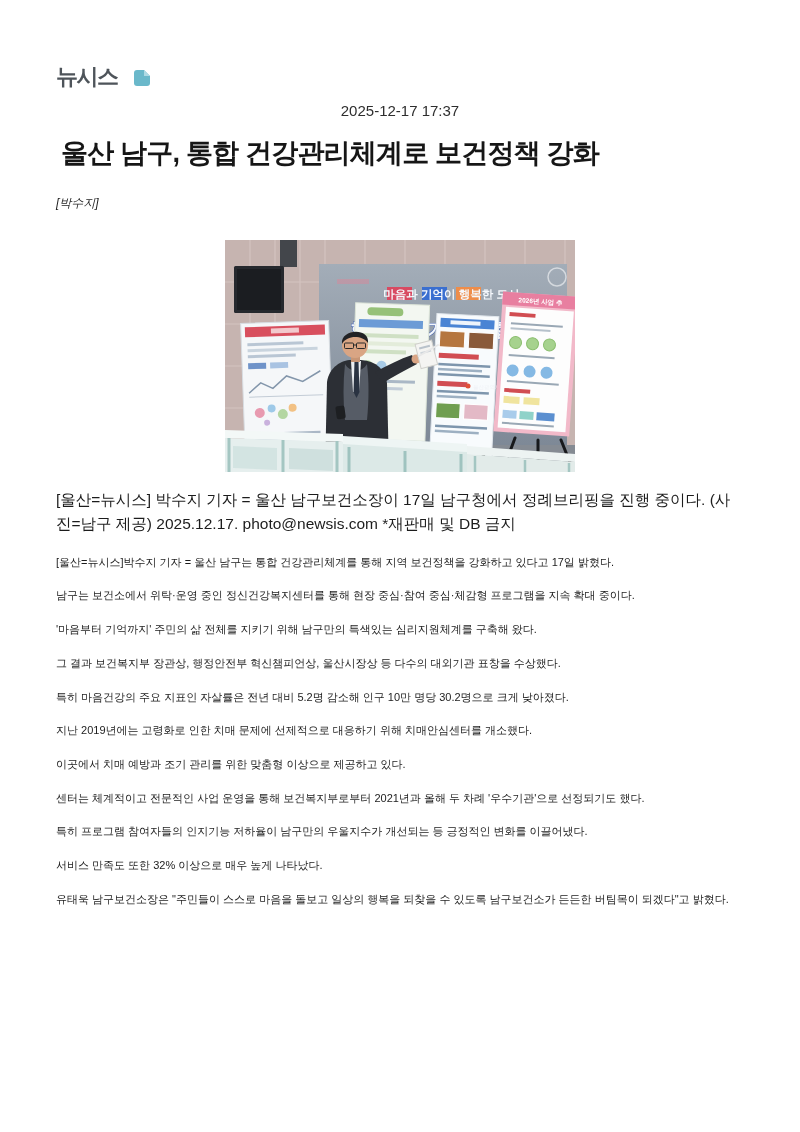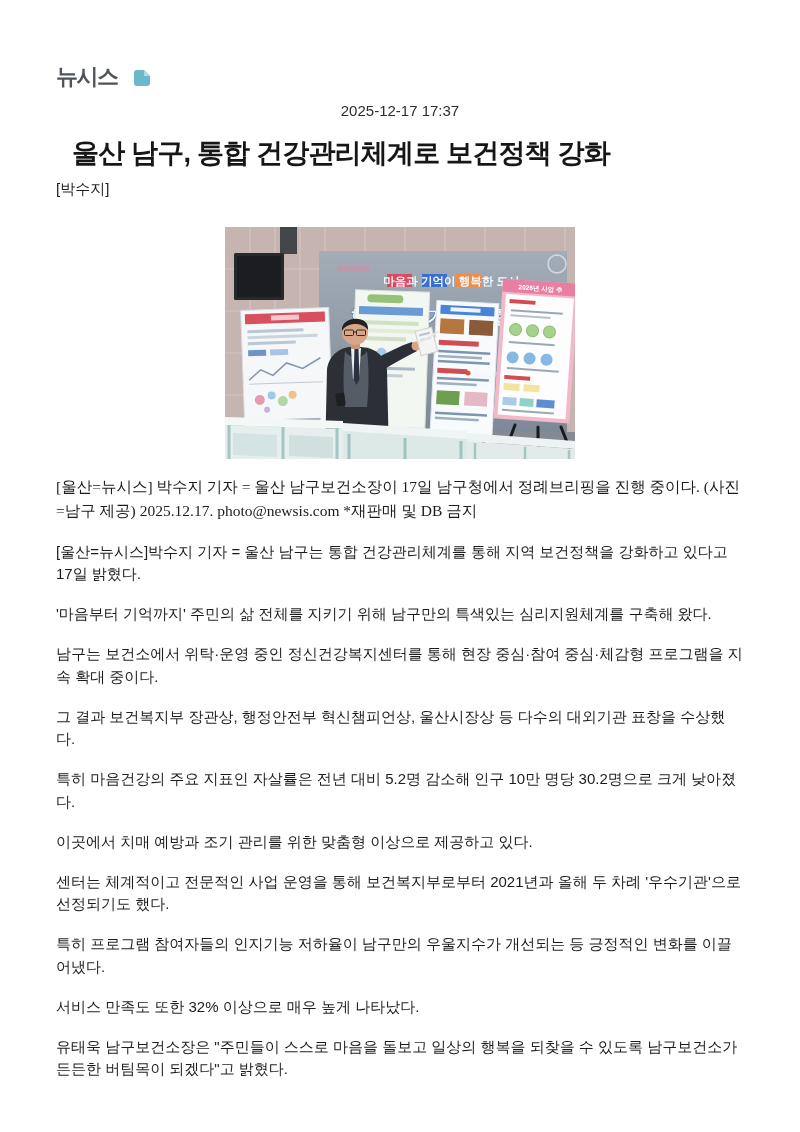--- a/index.html
+++ b/index.html
@@ -5,31 +5,31 @@
   html,body{margin:0;padding:0;background:#ffffff;}
   body{width:800px;min-height:1132px;margin:0 auto;font-family:"Liberation Sans","DejaVu Sans",sans-serif;color:#1e1e1e;}
   .container{padding:0 56px 40px 56px;}
 
   .brand-row{margin-top:66px;display:flex;align-items:flex-start;gap:14px;}
   .brand-text{font-size:22px;font-weight:800;color:#4e545a;letter-spacing:-1.5px;line-height:1;}
   .brand-icon{display:inline-block;margin-top:2px;}
 
   .date-row{text-align:center;font-size:15px;color:#2e2e2e;margin-top:10px;}
 
-  h1.headline{font-size:27px;font-weight:700;color:#161616;letter-spacing:-0.8px;line-height:1.3;margin:17px 0 0 16px;}
-
-  .byline{margin-top:9px;font-size:15px;color:#1e1e1e;}
+  h1.headline{font-size:27px;font-weight:700;color:#161616;letter-spacing:-0.8px;line-height:1.3;margin:17px 0 0 5px;}
+
+  .byline{margin-top:24px;font-size:12px;color:#1e1e1e;font-style:italic;}
 
   figure.photo{margin:28px auto 0 auto;width:350px;}
   figure.photo svg{display:block;}
 
-  .caption{font-size:15.5px;line-height:1.55;color:#1c1c1c;font-family:Liberation Serif, serif;}
+  .caption{font-size:15.5px;line-height:1.55;color:#1c1c1c;}
 
   .body-text{margin-top:18px;}
-  .body-text p{font-size:15px;line-height:1.52;margin:0 0 17px 0;color:#1c1c1c;}
+  .body-text p{font-size:11px;line-height:1.52;margin:0 0 17px 0;color:#1c1c1c;}
 </style>
 </head>
 <body>
 
 <div class="container">
 
   <div class="brand-row">
     <span class="brand-text">뉴시스</span>
     <span class="brand-icon">
       <svg width="20" height="20" viewBox="0 0 20 20">
@@ -210,24 +210,25 @@
         <polygon points="242,214 350,222 350,232 242,232" fill="#e2ebe9"></polygon>
         <path d="M250,216 V232 M300,220 V232 M344,223 V232" stroke="#a4c6c2" stroke-width="2.5"></path>
       </g>
     </svg>
   </figure>
 
   <p class="caption">[울산=뉴시스] 박수지 기자 = 울산 남구보건소장이 17일 남구청에서 정례브리핑을 진행 중이다. (사진=남구 제공) 2025.12.17. photo@newsis.com *재판매 및 DB 금지</p>
 
   <div class="body-text">
     <p>[울산=뉴시스]박수지 기자 = 울산 남구는 통합 건강관리체계를 통해 지역 보건정책을 강화하고 있다고 17일 밝혔다.</p>
+    <p>남구는 보건소에서 위탁·운영 중인 정신건강복지센터를 통해 현장 중심·참여 중심·체감형 프로그램을 지속 확대 중이다.</p>
     <p>'마음부터 기억까지' 주민의 삶 전체를 지키기 위해 남구만의 특색있는 심리지원체계를 구축해 왔다.</p>
-    <p>남구는 보건소에서 위탁·운영 중인 정신건강복지센터를 통해 현장 중심·참여 중심·체감형 프로그램을 지속 확대 중이다.</p>
     <p>그 결과 보건복지부 장관상, 행정안전부 혁신챔피언상, 울산시장상 등 다수의 대외기관 표창을 수상했다.</p>
     <p>특히 마음건강의 주요 지표인 자살률은 전년 대비 5.2명 감소해 인구 10만 명당 30.2명으로 크게 낮아졌다.</p>
+    <p>지난 2019년에는 고령화로 인한 치매 문제에 선제적으로 대응하기 위해 치매안심센터를 개소했다.</p>
     <p>이곳에서 치매 예방과 조기 관리를 위한 맞춤형 이상으로 제공하고 있다.</p>
     <p>센터는 체계적이고 전문적인 사업 운영을 통해 보건복지부로부터 2021년과 올해 두 차례 '우수기관'으로 선정되기도 했다.</p>
     <p>특히 프로그램 참여자들의 인지기능 저하율이 남구만의 우울지수가 개선되는 등 긍정적인 변화를 이끌어냈다.</p>
     <p>서비스 만족도 또한 32% 이상으로 매우 높게 나타났다.</p>
     <p>유태욱 남구보건소장은 "주민들이 스스로 마음을 돌보고 일상의 행복을 되찾을 수 있도록 남구보건소가 든든한 버팀목이 되겠다"고 밝혔다.</p>
   </div>
 
 </div>
 
 </body></html>

